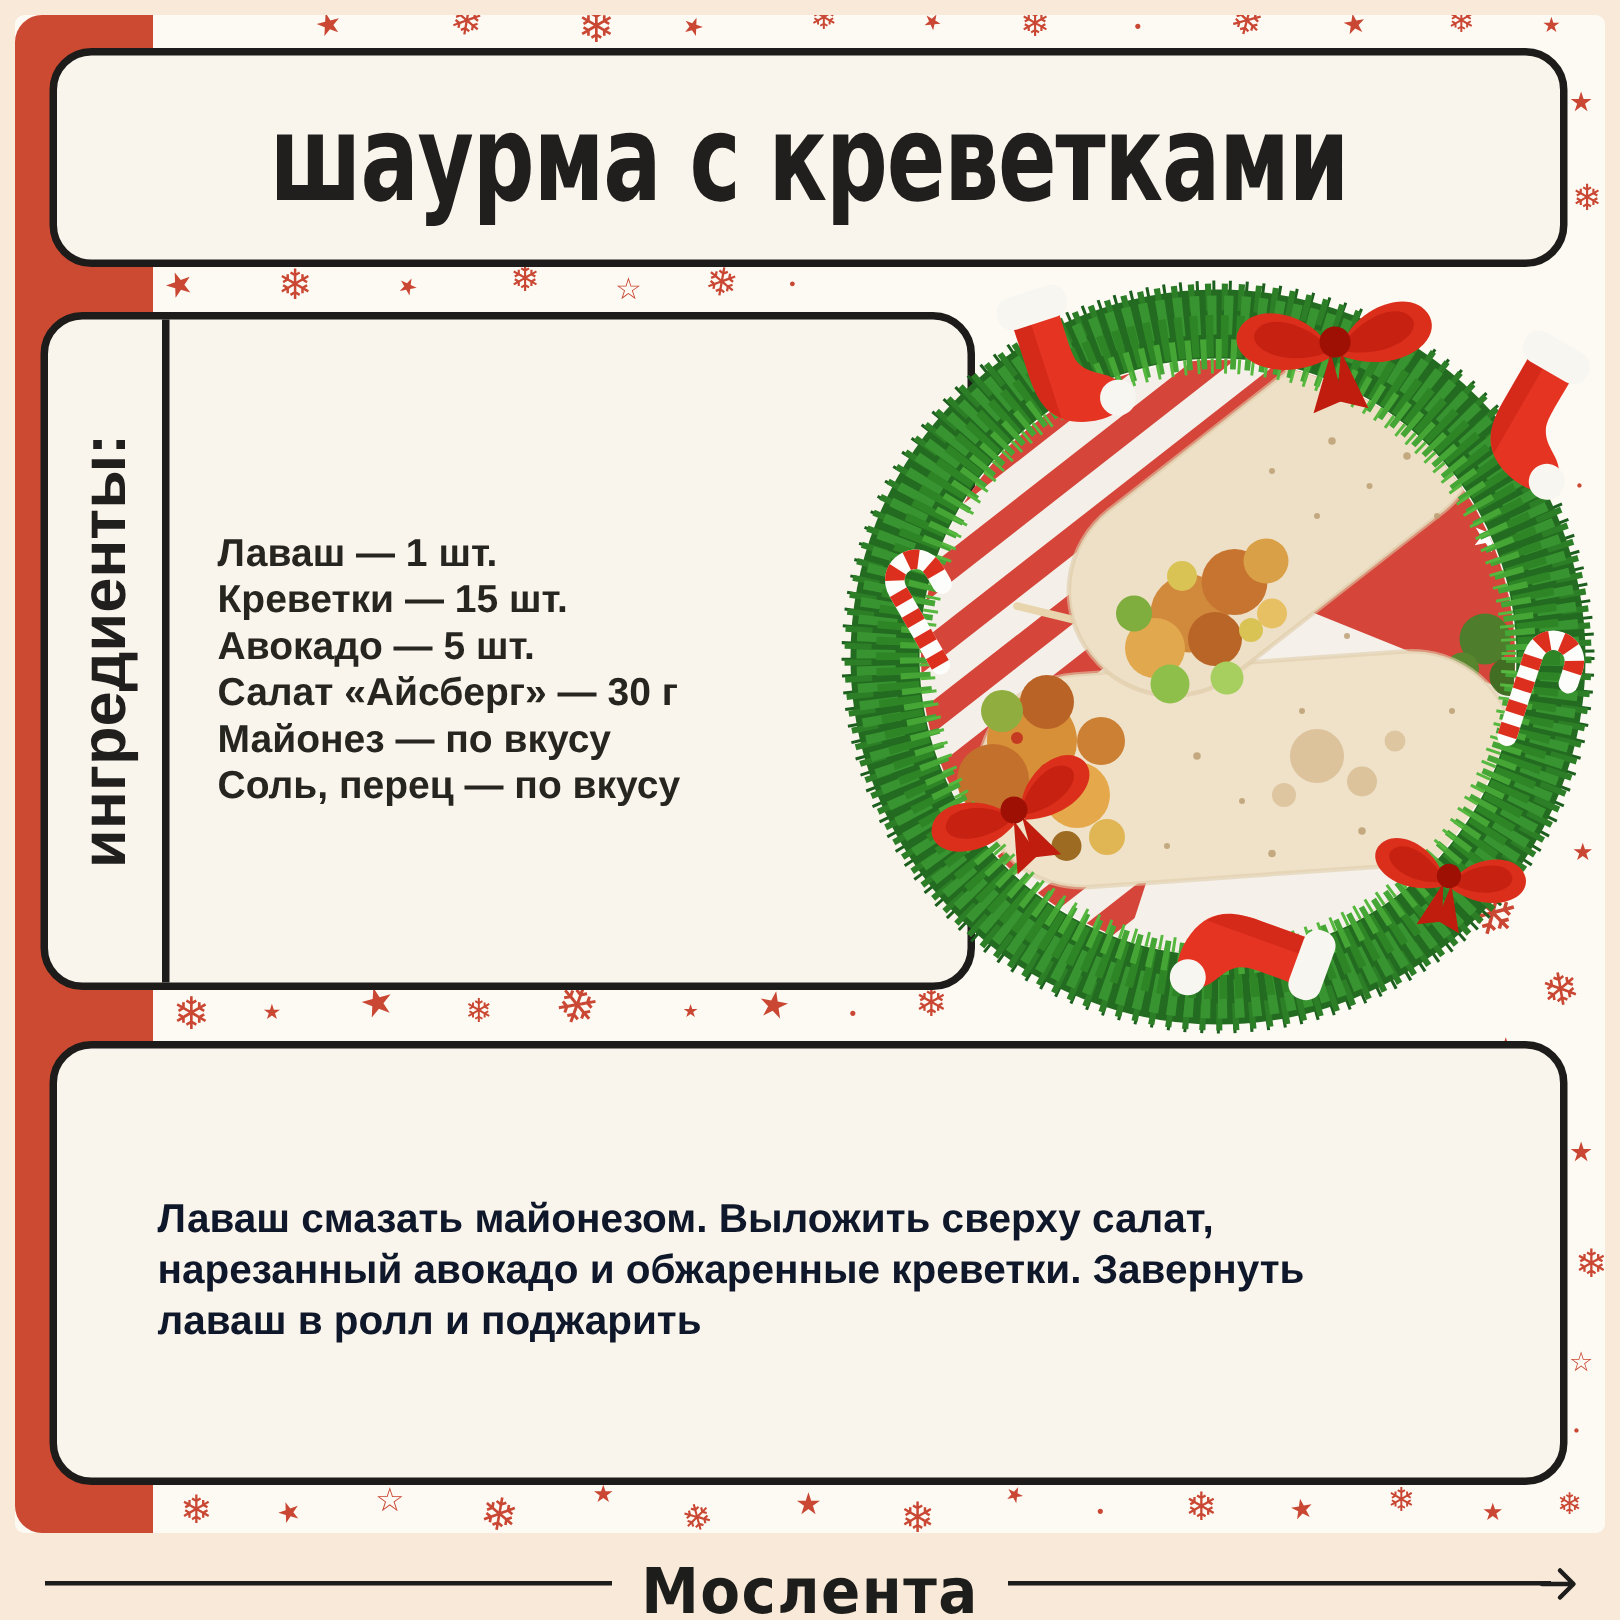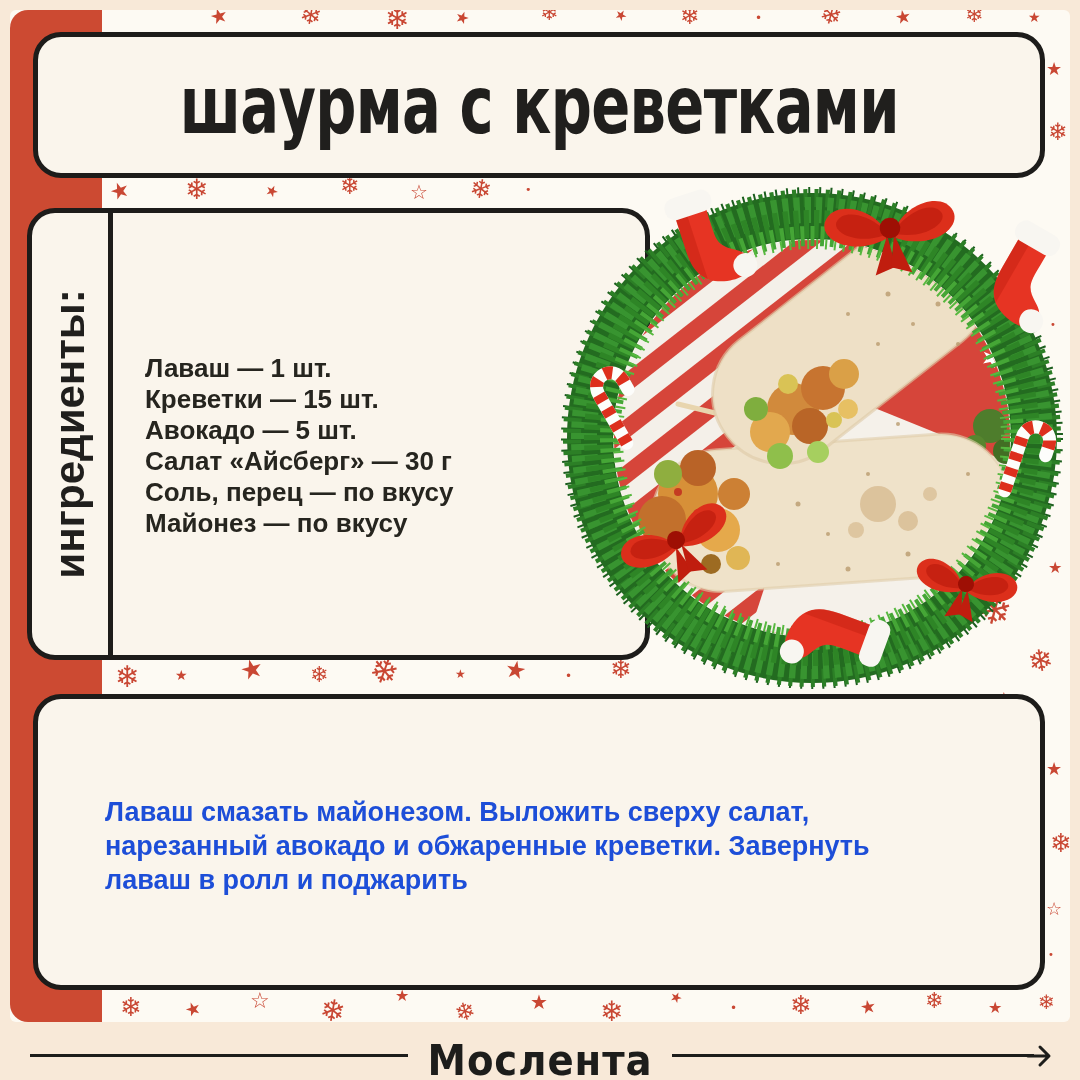--- a/index.html
+++ b/index.html
@@ -44,21 +44,21 @@
     transform:rotate(-90deg);letter-spacing:0;
   }
   .ing-list{position:absolute;left:113px;top:140px;}
   .ing-item{
     font-weight:700;font-size:26px;line-height:31px;color:#26251f;white-space:nowrap;
   }
   .instructions-card{left:33px;top:694px;width:1012px;height:296px;
     display:flex;align-items:center;}
   .instructions-text{
     margin:8px 0 0 67px;width:805px;
-    font-weight:700;font-size:27px;line-height:34px;color:#1d4ed8;
+    font-weight:700;font-size:27px;line-height:34px;color:#0f172a;
   }
   
   .wreath-block{position:absolute;left:548px;top:174px;width:530px;height:530px;z-index:4;}
   .wreath-block svg{overflow:visible;display:block;}
   
   .footer{position:absolute;left:0;top:1022px;width:1080px;height:58px;z-index:5;padding-left:28px;}
   .footer-line{position:absolute;top:32px;height:3px;background:#1d1d1b;}
   .footer-line.left{left:30px;width:378px;}
   .footer-line.right{left:672px;width:362px;}
   .footer-arrow{position:absolute;left:1026px;top:21px;}
@@ -138,22 +138,22 @@
 
   <div class="card ingredients-card">
     <div class="ing-label-col">
       <div class="ing-label">ингредиенты:</div>
     </div>
     <div class="ing-list">
       <div class="ing-item">Лаваш — 1 шт.</div>
       <div class="ing-item">Креветки — 15 шт.</div>
       <div class="ing-item">Авокадо — 5 шт.</div>
       <div class="ing-item">Салат «Айсберг» — 30 г</div>
+      <div class="ing-item">Майонез — по вкусу</div>
       <div class="ing-item">Соль, перец — по вкусу</div>
-      <div class="ing-item">Майонез — по вкусу</div>
     </div>
   </div>
 
   <div class="card instructions-card">
     <p class="instructions-text">Лаваш смазать майонезом. Выложить сверху салат, нарезанный авокадо и обжаренные креветки. Завернуть лаваш в ролл и поджарить</p>
   </div>
 
   <div class="wreath-block">
     <svg width="530" height="530" viewBox="0 0 530 530">
       <defs>

